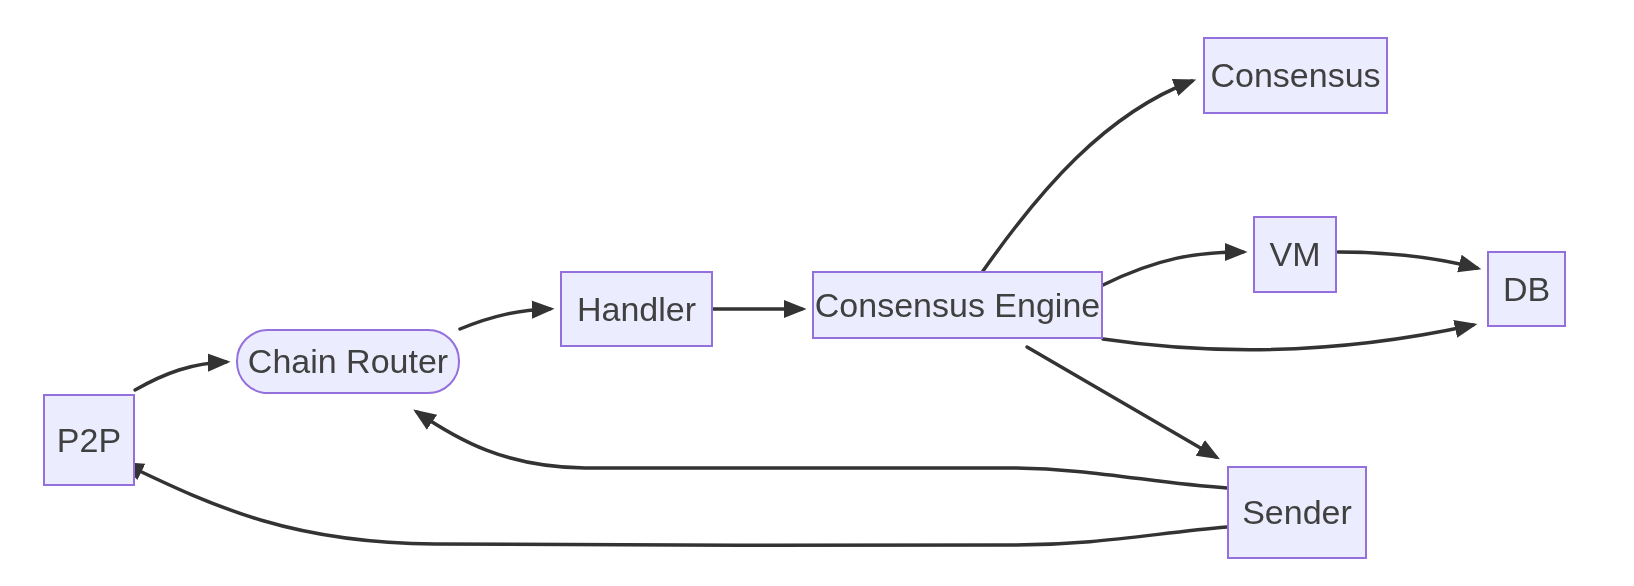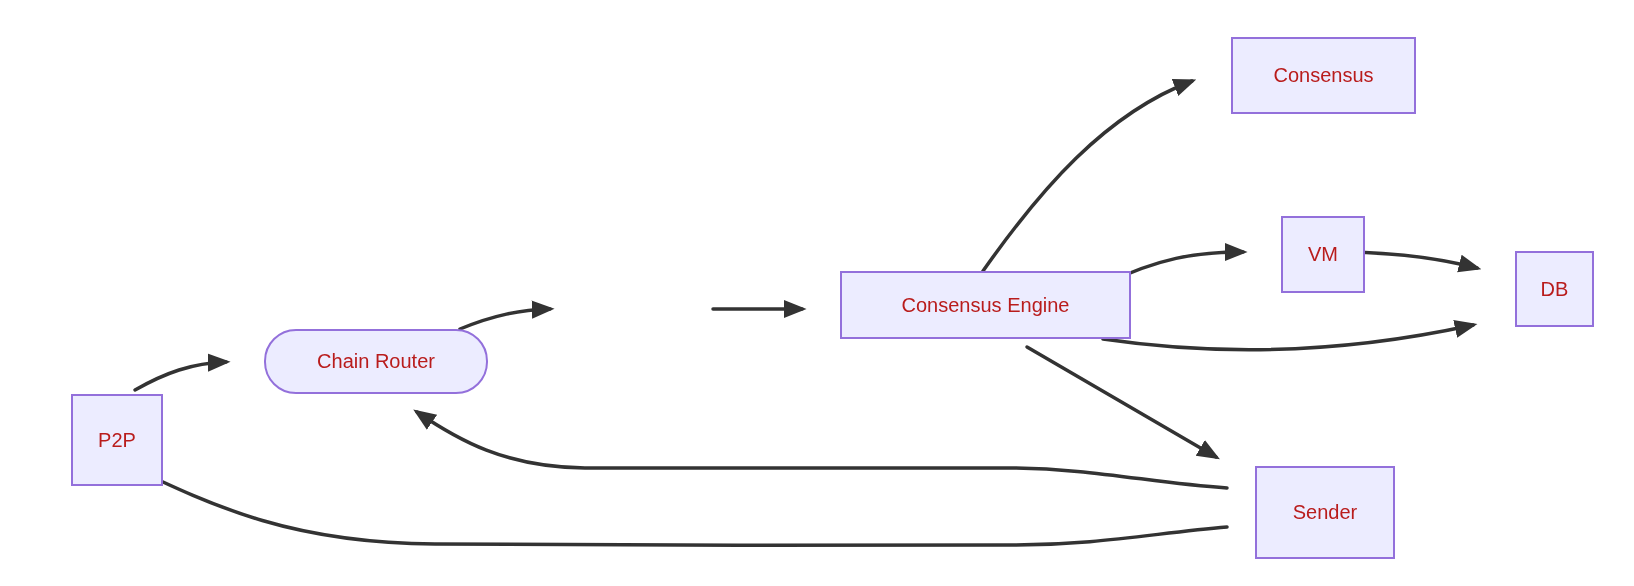--- a/index.html
+++ b/index.html
@@ -31,25 +31,24 @@
   }
   .node {
     position: absolute;
     z-index: 2;
     box-sizing: border-box;
     background: #ECECFF;
     border: 2px solid #9370DB;
     display: flex;
     align-items: center;
     justify-content: center;
-    color: #b91c1c;
-    font-size: 20px;
+    color: #404040;
+    font-size: 34px;
     white-space: nowrap;
     text-align: center;
-    margin-left: 28px;
   }
   .node span {
     display: block;
     padding: 0 6px;
   }
 </style>
 </head>
 <body>
 
 <div class="canvas">
@@ -83,20 +82,23 @@
   </svg>
 
   <div class="node" style="left:43px; top:394px; width:92px; height:92px;">
     <span>P2P</span>
   </div>
 
   <div class="node" style="left:236px; top:329px; width:224px; height:65px;border-radius:32px;">
     <span>Chain Router</span>
   </div>
 
+  <div class="node" style="left:560px; top:271px; width:153px; height:76px;">
+    <span>Handler</span>
+  </div>
 
   <div class="node" style="left:812px; top:271px; width:291px; height:68px;">
     <span>Consensus Engine</span>
   </div>
 
   <div class="node" style="left:1203px; top:37px; width:185px; height:77px;">
     <span>Consensus</span>
   </div>
 
   <div class="node" style="left:1253px; top:216px; width:84px; height:77px;">

